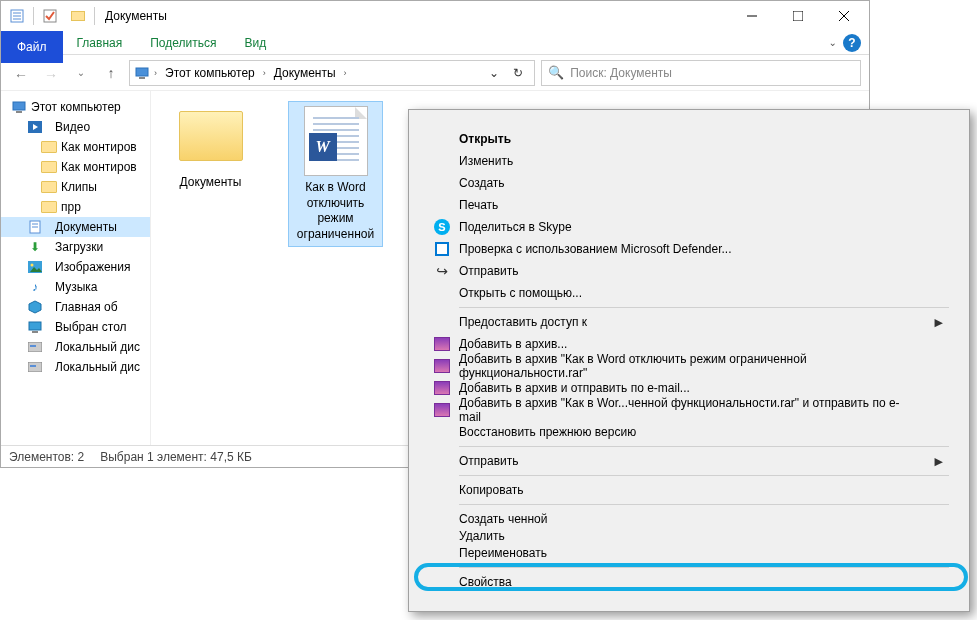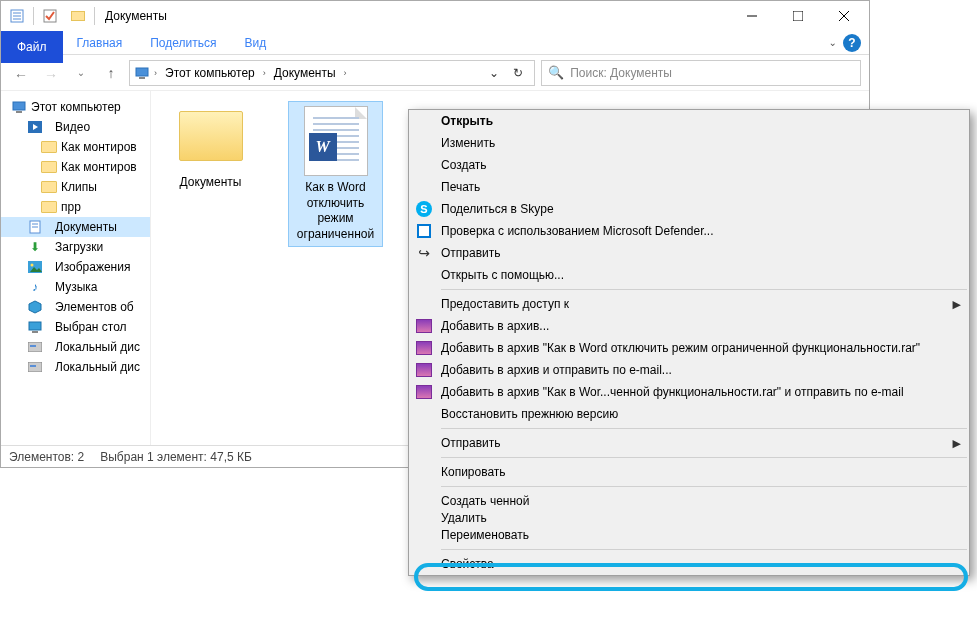--- a/index.html
+++ b/index.html
@@ -9,21 +9,21 @@
 
 .titlebar { height: 30px; display: flex; align-items: center; padding: 0 2px; background: #fff; }
 .titlebar .qat-icon { width: 22px; height: 22px; display:flex; align-items:center; justify-content:center; margin: 0 3px; font-size: 14px; color: #555; }
 .titlebar .divider { width: 1px; height: 18px; background: #ccc; margin: 0 2px; }
 .titlebar .title { margin-left: 8px; font-size: 12px; color: #000; }
 .titlebar .spacer { flex: 1; }
 .win-btn { width: 46px; height: 30px; display: flex; align-items: center; justify-content: center; font-size: 10px; color: #000; }
 
 .ribbon-tabs { height: 24px; display: flex; align-items: stretch; border-bottom: 1px solid #ddd; }
 .file-tab { background: #1d4ed8; color: #fff; font-size: 12px; padding: 16px 16px; display:flex; align-items:center; }
-.tab { font-size: 12px; padding: 4px 14px; color: #3b82f6; display:flex; align-items:center; }
+.tab { font-size: 12px; padding: 4px 14px; color: #15803d; display:flex; align-items:center; }
 .ribbon-right { margin-left: auto; display:flex; align-items:center; padding-right: 8px; gap: 6px; }
 .help-icon { width: 18px; height: 18px; border-radius: 50%; background: #1979ca; color: #fff; display:flex; align-items:center; justify-content:center; font-size: 12px; font-weight: bold; }
 .chevron { font-size: 10px; color: #555; }
 
 .nav-row { height: 36px; display: flex; align-items: center; padding: 0 8px; gap: 6px; border-bottom: 1px solid #eee; }
 .nav-arrow { width: 24px; height: 24px; display:flex; align-items:center; justify-content:center; color: #777; font-size: 14px; }
 .nav-up { width: 24px; height: 24px; display:flex; align-items:center; justify-content:center; color: #555; font-size: 14px; }
 .addr-bar { flex: 1; height: 26px; border: 1px solid #ccc; display: flex; align-items: center; padding: 0 4px; gap: 2px; }
 .addr-seg { font-size: 12px; padding: 0 4px; display:flex; align-items:center; gap: 4px; }
 .addr-chev { font-size: 9px; color: #555; padding: 0 2px; }
@@ -49,21 +49,21 @@
 .folder-large { width: 64px; height: 50px; background: linear-gradient(#fff1b8, #f8d26b); border: 1px solid #e6c35b; border-radius: 2px; }
 .word-doc { width: 64px; height: 70px; background: #fff; border: 1px solid #bbb; position: relative; }
 .word-doc::before { content:""; position:absolute; top:0; right:0; border-width: 0 12px 12px 0; border-style: solid; border-color: #ddd #fff; }
 .word-lines { position:absolute; top:10px; left:8px; right:8px; }
 .word-lines div { height: 2px; background: #b8c9e0; margin-bottom: 4px; }
 .word-w { position:absolute; left:4px; top:26px; width: 28px; height: 28px; background:#2b579a; color:#fff; display:flex;align-items:center;justify-content:center; font-weight:bold; font-size:16px; font-style:italic; font-family: Georgia, serif; }
 .fitem .label { line-height: 1.3; }
 
 .statusbar { height: 22px; border-top: 1px solid #ddd; display:flex; align-items:center; font-size: 12px; color: #444; padding: 0 8px; gap: 16px; }
 
-.context-menu { position: absolute; left: 408px; top: 109px; width: 562px; background: #f0f0f0; border: 1px solid #a0a0a0; box-shadow: 4px 4px 10px rgba(0,0,0,0.4); padding: 0; font-size: 12px; }
+.context-menu { position: absolute; left: 408px; top: 109px; width: 562px; background: #f0f0f0; border: 1px solid #a0a0a0; box-shadow: 4px 4px 10px rgba(0,0,0,0.4); padding: 18px; font-size: 12px; }
 .cm-item { display:flex; align-items:center; height: 22px; padding: 0 30px 0 32px; position: relative; }
 .cm-item.bold { font-weight: 600; }
 .cm-sep { height: 1px; background: #d0d0d0; margin: 3px 2px 3px 32px; }
 .cm-icon { position:absolute; left: 6px; width: 18px; height: 18px; display:flex; align-items:center; justify-content:center; font-size: 13px; }
 .cm-arrow { position:absolute; right: 8px; font-size: 11px; color: #333; }
 .skype-ico { width:16px;height:16px;border-radius:50%;background:#00aff0;color:#fff;font-size:11px;font-weight:bold;display:flex;align-items:center;justify-content:center; }
 .defender-ico { width:14px;height:14px;border:2px solid #0078d4; background: #fff; }
 .share-ico { font-size: 14px; color: #333; }
 .winrar-ico { width:16px; height:14px; background: linear-gradient(#8b3db8, #d976b3); border:1px solid #7a2d9a; }
 
@@ -216,21 +216,21 @@
       <div class="tree-item indent1">
           <span class="ticon" style="color:#1979ca;">♪</span>
           <span>Музыка</span>
         </div>
       <div class="tree-item indent1">
           <span class="ticon">
             <svg width="14" height="14">
               <polygon points="7,1 13,4 13,10 7,13 1,10 1,4" fill="#3aa0d9" stroke="#1a70a9"></polygon>
             </svg>
           </span>
-          <span>Элементов об</span>
+          <span>Главная об</span>
         </div>
       <div class="tree-item indent1">
           <span class="ticon">
             <svg width="14" height="12">
               <rect x="1" y="1" width="12" height="8" fill="#3aa0d9" stroke="#1a70a9"></rect>
               <rect x="4" y="10" width="6" height="2" fill="#888"></rect>
             </svg>
           </span>
           <span>Выбран стол</span>
         </div>

